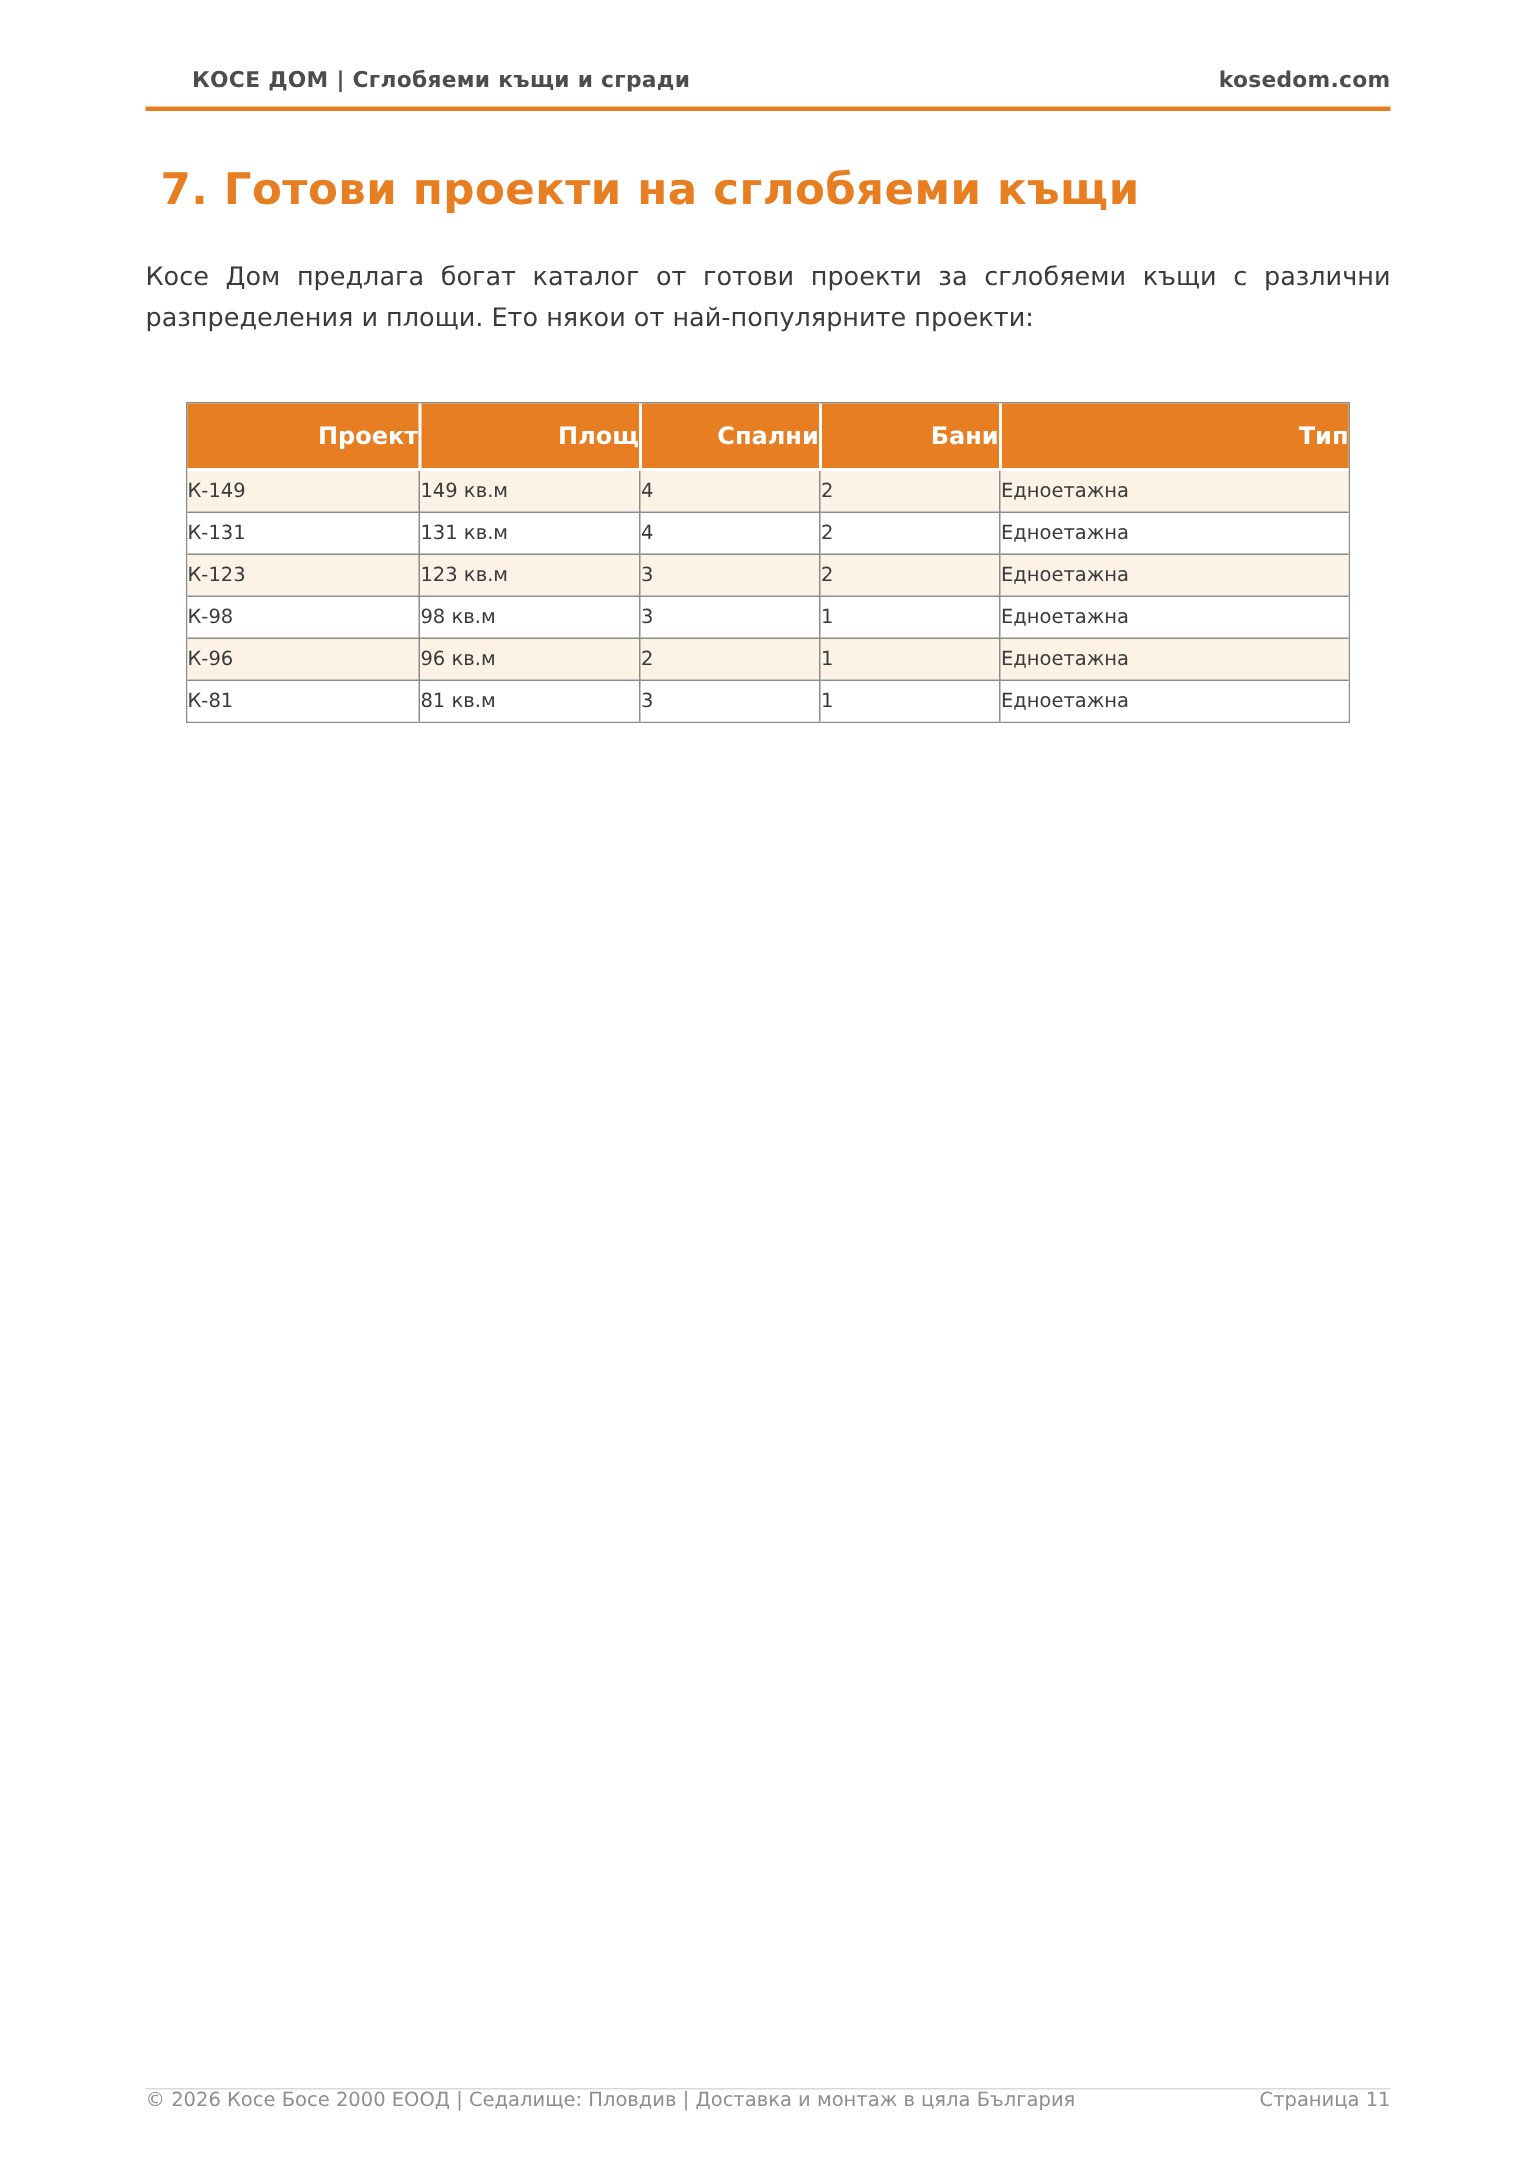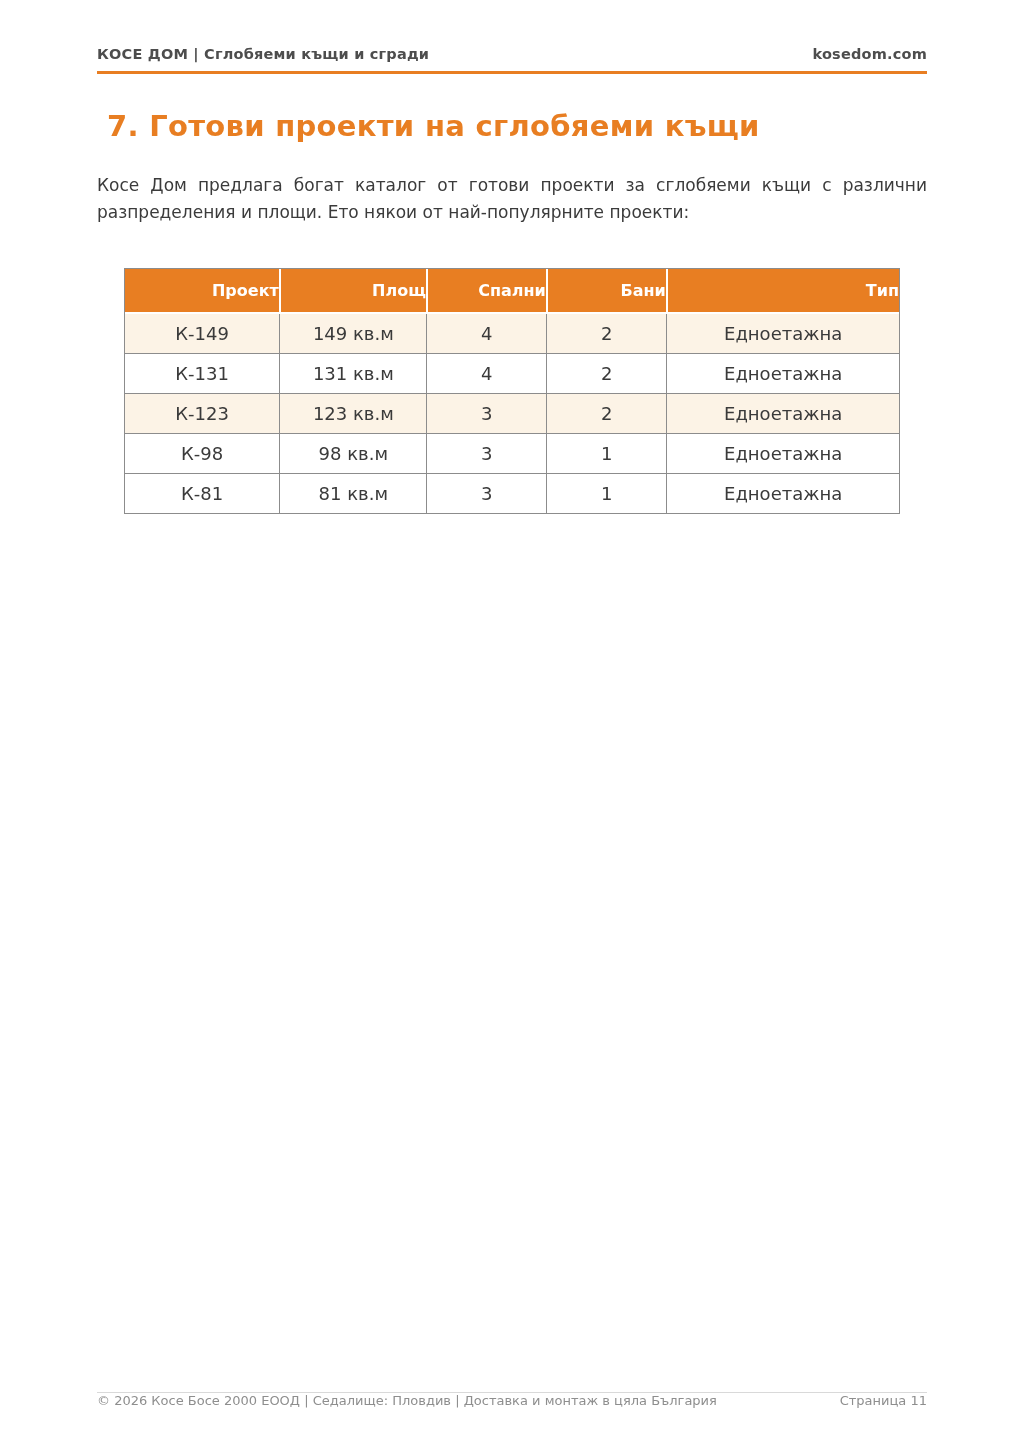--- a/index.html
+++ b/index.html
@@ -33,20 +33,21 @@
     align-items: baseline;
     padding-bottom: 9px;
     border-bottom: 3px solid var(--accent);
   }
   .doc-header .brand,
   .doc-header .site {
     font-size: 14.5px;
     font-weight: bold;
     color: var(--headertext);
     letter-spacing: 0.2px;
+    margin-left: 31px;
   }
   h1.page-title {
     margin-top: 37px;
     margin-left: 10px;
     font-size: 29px;
     line-height: 31px;
     font-weight: bold;
     color: var(--accent);
     letter-spacing: 0.3px;
   }
@@ -79,24 +80,24 @@
     font-weight: bold;
     height: 44px;
     text-align: right;
     vertical-align: middle;
     border: 2px solid #ffffff;
     border-top: none;
   }
   table.projects th:first-child { border-left: none; }
   table.projects th:last-child  { border-right: none; }
   table.projects td {
-    font-size: 18px;
+    font-size: 13px;
     color: #3A3A3A;
-    height: 40px;
-    text-align: center;
+    height: 28px;
+    text-align: left;
     vertical-align: middle;
     border: 1px solid var(--grid);
     background: #ffffff;
   }
   table.projects td:first-child { border-left: none; }
   table.projects td:last-child  { border-right: none; }
   table.projects tr:last-child td { border-bottom: none; }
   table.projects tr.alt td { background: var(--rowalt); }
   .outro { margin-top: 28px; }
   .doc-footer {
@@ -163,20 +164,27 @@
           <td>2</td>
           <td>Едноетажна</td>
         </tr>
         <tr>
           <td>К-98</td>
           <td>98 кв.м</td>
           <td>3</td>
           <td>1</td>
           <td>Едноетажна</td>
         </tr>
+        <tr class="alt">
+          <td>К-96</td>
+          <td>96 кв.м</td>
+          <td>2</td>
+          <td>1</td>
+          <td>Едноетажна</td>
+        </tr>
         <tr>
           <td>К-81</td>
           <td>81 кв.м</td>
           <td>3</td>
           <td>1</td>
           <td>Едноетажна</td>
         </tr>
       </tbody>
     </table>
   </div>

